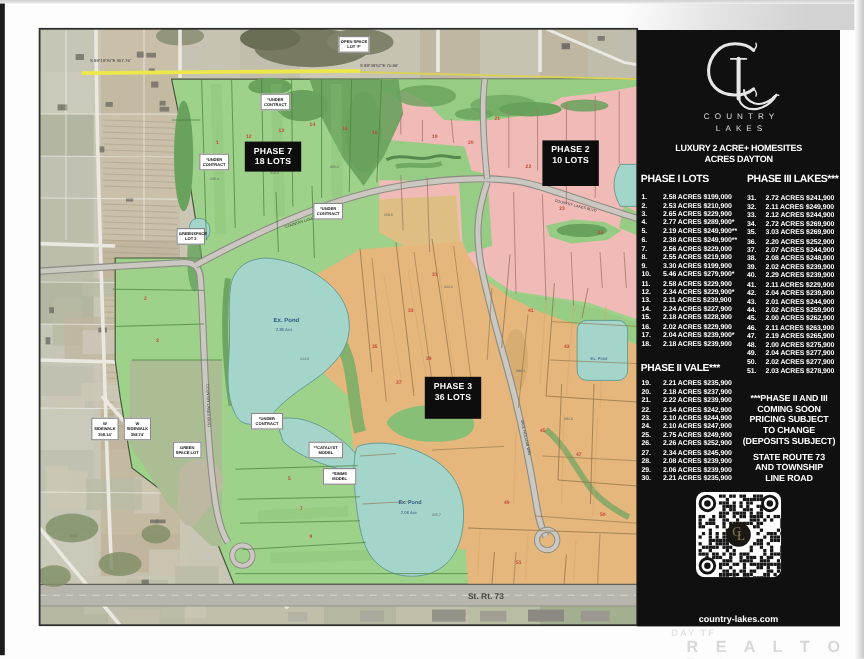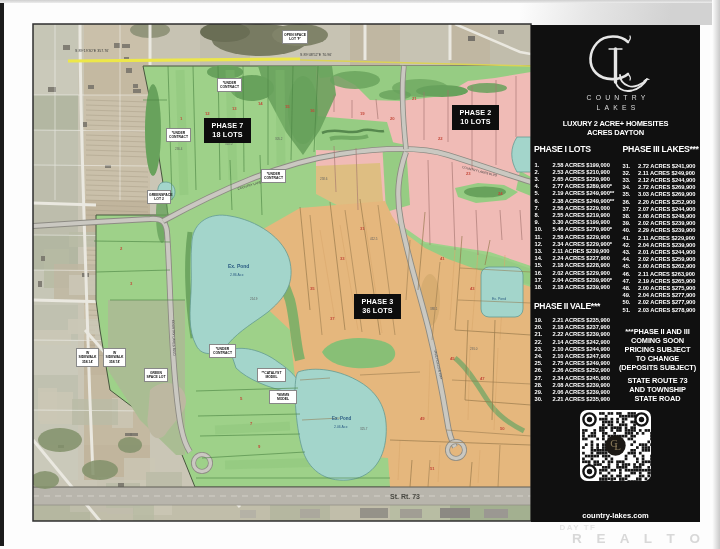--- a/index.html
+++ b/index.html
@@ -450,25 +450,25 @@
 <text x="172" y="320" font-size="3.2" fill="#333" font-family="Liberation Sans" transform="rotate(88 172 320)">COUNTRY LAKES BLVD</text>
 <rect x="33" y="24" width="498" height="497" fill="#ffffff" opacity="0.07"></rect>
 </g>
 <rect x="33" y="24" width="498" height="497" fill="none" stroke="#2f2f2f" stroke-width="1.5"></rect>
 </svg>
 
 <div class="blk" style="left:204px;top:118px;width:47px;height:25px">
       <div>PHASE 7</div>
       <div>18 LOTS</div>
     </div>
-<div class="blk" style="left:452px;top:105px;width:47px;height:25px">
+<div class="blk" style="left:452px;top:117px;width:47px;height:38px">
       <div>PHASE 2</div>
       <div>10 LOTS</div>
     </div>
-<div class="blk" style="left:354px;top:294px;width:47px;height:25px">
+<div class="blk" style="left:354px;top:314px;width:47px;height:35px">
       <div>PHASE 3</div>
       <div>36 LOTS</div>
     </div>
 <div class="wlbl" style="left:217px;top:78px;width:25px"> *UNDER CONTRACT</div>
 <div class="wlbl" style="left:166px;top:128px;width:25px">*UNDER CONTRACT</div>
 <div class="wlbl" style="left:261px;top:169px;width:25px">*UNDER CONTRACT</div>
 <div class="wlbl" style="left:209px;top:344px;width:27px">*UNDER CONTRACT</div>
 <div class="wlbl" style="left:76px;top:348px;width:23px">W SIDEWALK 358.14'</div>
 <div class="wlbl" style="left:103px;top:348px;width:23px">W SIDEWALK 358.74'</div>
 <div class="wlbl" style="left:144px;top:368px;width:24px">GREEN SPACE LOT</div>
@@ -598,21 +598,21 @@
 <div class="li" style="left:107px;top:274.3px;font-size:5.75px">2.02 ACRES $277,900</div>
 <div class="li" style="left:91.5px;top:281.5px;font-size:5.75px">51.</div>
 <div class="li" style="left:107px;top:281.5px;font-size:5.75px">2.03 ACRES $278,900</div>
   <div class="ctr b n3" style="top:302px">***PHASE II AND III</div>
   <div class="ctr b n3" style="top:311px">COMING SOON</div>
   <div class="ctr b n3" style="top:320px">PRICING SUBJECT</div>
   <div class="ctr b n3" style="top:329px">TO CHANGE</div>
   <div class="ctr b n3" style="top:338px">(DEPOSITS SUBJECT)</div>
   <div class="ctr b n3" style="top:351px">STATE ROUTE 73</div>
   <div class="ctr b n3" style="top:360px">AND TOWNSHIP</div>
-  <div class="ctr b n3" style="top:369px">STATE ROAD</div>
+  <div class="ctr b n3" style="top:369px">LINE ROAD</div>
   <svg class="qr" width="71" height="71" viewBox="0 0 71 71" style="left:49px;top:385px">
 <rect x="0" y="0" width="71" height="71" rx="7" fill="#fff"></rect>
 <g fill="#161616">
           <rect x="19.1" y="2.1" width="2.7" height="2.7"></rect>
           <rect x="22.0" y="2.1" width="2.7" height="2.7"></rect>
           <rect x="27.6" y="2.1" width="2.7" height="2.7"></rect>
           <rect x="30.5" y="2.1" width="2.7" height="2.7"></rect>
           <rect x="36.2" y="2.1" width="2.7" height="2.7"></rect>
           <rect x="39.0" y="2.1" width="2.7" height="2.7"></rect>
           <rect x="47.5" y="2.1" width="2.7" height="2.7"></rect>

